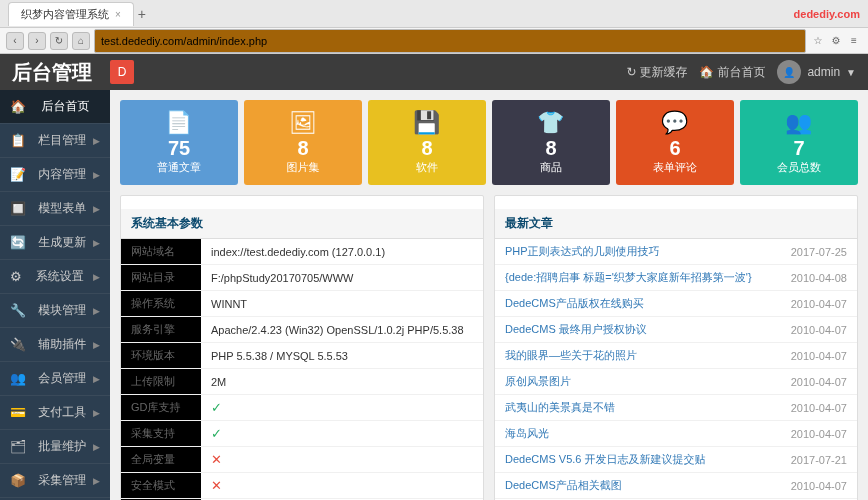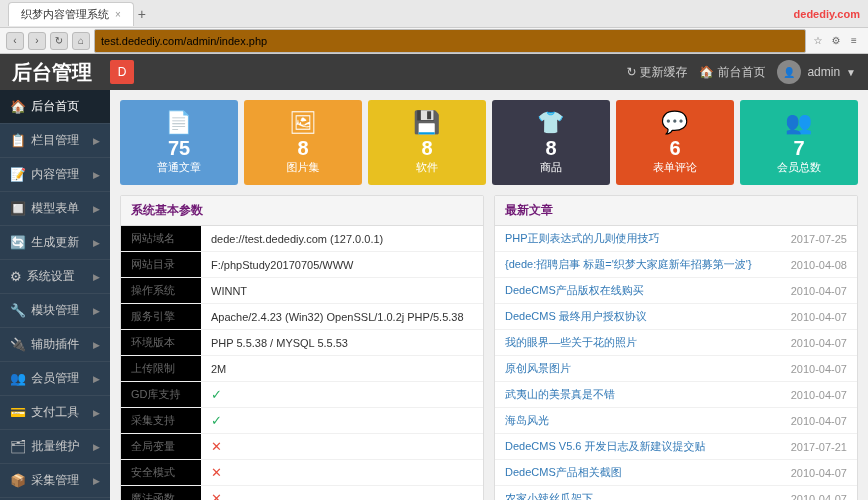--- a/index.html
+++ b/index.html
@@ -30,21 +30,21 @@
     .user-avatar { background: #888; border-radius: 50%; width: 24px; height: 24px; display: flex; align-items: center; justify-content: center; color: #fff; font-size: 10px; }
 
     
     .body { display: flex; flex: 1; overflow: hidden; }
 
     
     .sidebar { background: #2c3e50; width: 110px; min-width: 110px; overflow-y: auto; color: #ccc; }
     .sidebar-item { display: flex; align-items: center; justify-content: space-between; padding: 8px 10px; cursor: pointer; font-size: 12px; border-bottom: 1px solid #3a4a5a; }
     .sidebar-item.active { background: #1a252f; color: #fff; }
     .sidebar-icon { margin-right: 5px; font-size: 13px; }
-    .sidebar-label { flex: 1; }
+    .sidebar-label { flex: 1; text-align: center; }
     .sidebar-arrow { font-size: 9px; color: #888; }
 
     
     .main { flex: 1; overflow-y: auto; padding: 10px; background: #f0f0f0; }
 
     
     .stats-row { display: flex; gap: 6px; margin-bottom: 10px; }
     .stat-card { flex: 1; padding: 10px 8px; display: flex; flex-direction: column; align-items: center; justify-content: center; border-radius: 3px; color: #fff; min-height: 60px; cursor: pointer; }
     .stat-card .icon { font-size: 22px; margin-bottom: 2px; }
     .stat-card .count { font-size: 20px; font-weight: bold; line-height: 1; }
@@ -53,21 +53,21 @@
     .stat-blue { background: #5b9bd5; }
     .stat-orange { background: #f0a030; }
     .stat-yellow { background: #e8c020; }
     .stat-dark { background: #3a3a4a; }
     .stat-red { background: #e05020; }
     .stat-teal { background: #1abc9c; }
 
     
     .panels { display: flex; gap: 10px; }
     .panel { flex: 1; background: #fff; border: 1px solid #ddd; border-radius: 2px; }
-    .panel-header { background: #f5f5f5; border-bottom: 1px solid #ddd; padding: 6px 10px; font-size: 12px; font-weight: bold; color: #701a75; }
+    .panel-header { background: #f5f5f5; border-bottom: 1px solid #ddd; padding: 6px 10px; font-size: 12px; font-weight: bold; color: #0c4a6e; margin-top: 13px; }
     .panel-body { padding: 0; }
     .info-table { width: 100%; border-collapse: collapse; }
     .info-table tr { border-bottom: 1px solid #f0f0f0; }
     .info-table tr:last-child { border-bottom: none; }
     .info-table td { padding: 5px 10px; font-size: 11px; vertical-align: middle; }
     .info-table td:first-child { color: #666; width: 80px; background: #000000; }
     .info-table td:last-child { color: #333; }
 
     .article-table { width: 100%; border-collapse: collapse; }
     .article-table tr { border-bottom: 1px solid #f0f0f0; cursor: pointer; margin-left: 44px; }
@@ -227,21 +227,21 @@
 
       <div class="panels">
 
         <div class="panel">
           <div class="panel-header">系统基本参数</div>
           <div class="panel-body">
             <table class="info-table">
               <tbody>
                   <tr>
                 <td>网站域名</td>
-                <td>dede://test.dedediy.com (127.0.0.1)</td>
+                <td>index://test.dedediy.com (127.0.0.1)</td>
               </tr>
               <tr>
                 <td>网站目录</td>
                 <td>F:/phpStudy20170705/WWW</td>
               </tr>
               <tr>
                 <td>操作系统</td>
                 <td>WINNT</td>
               </tr>
               <tr>

